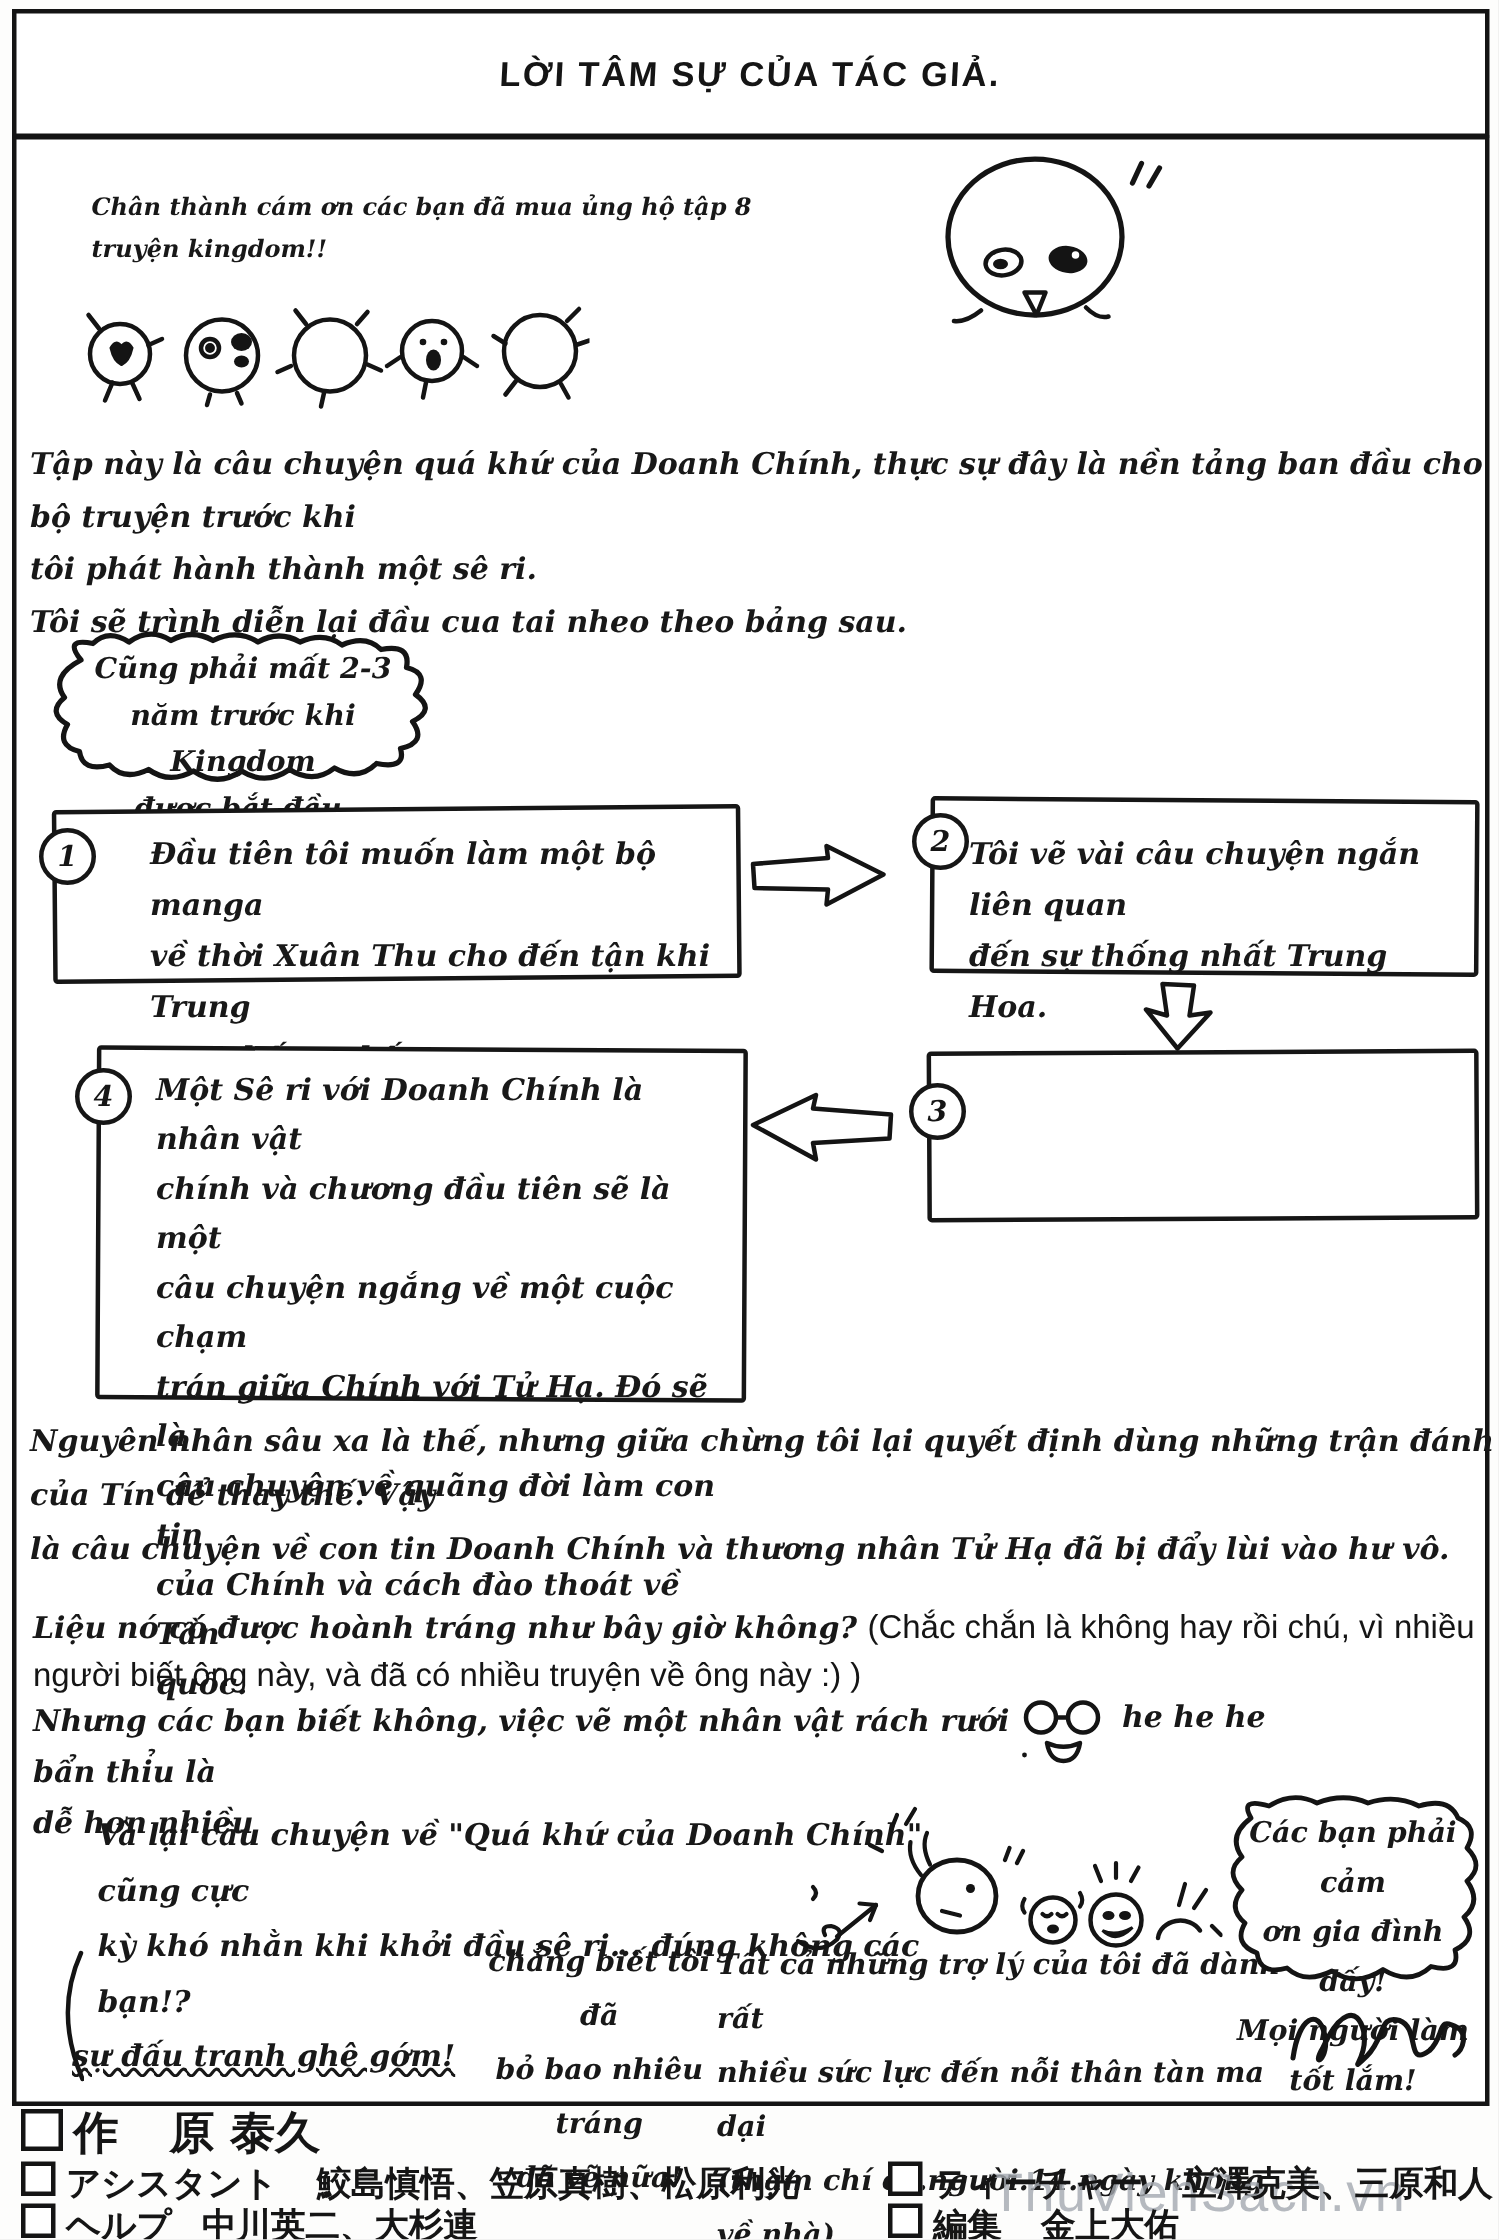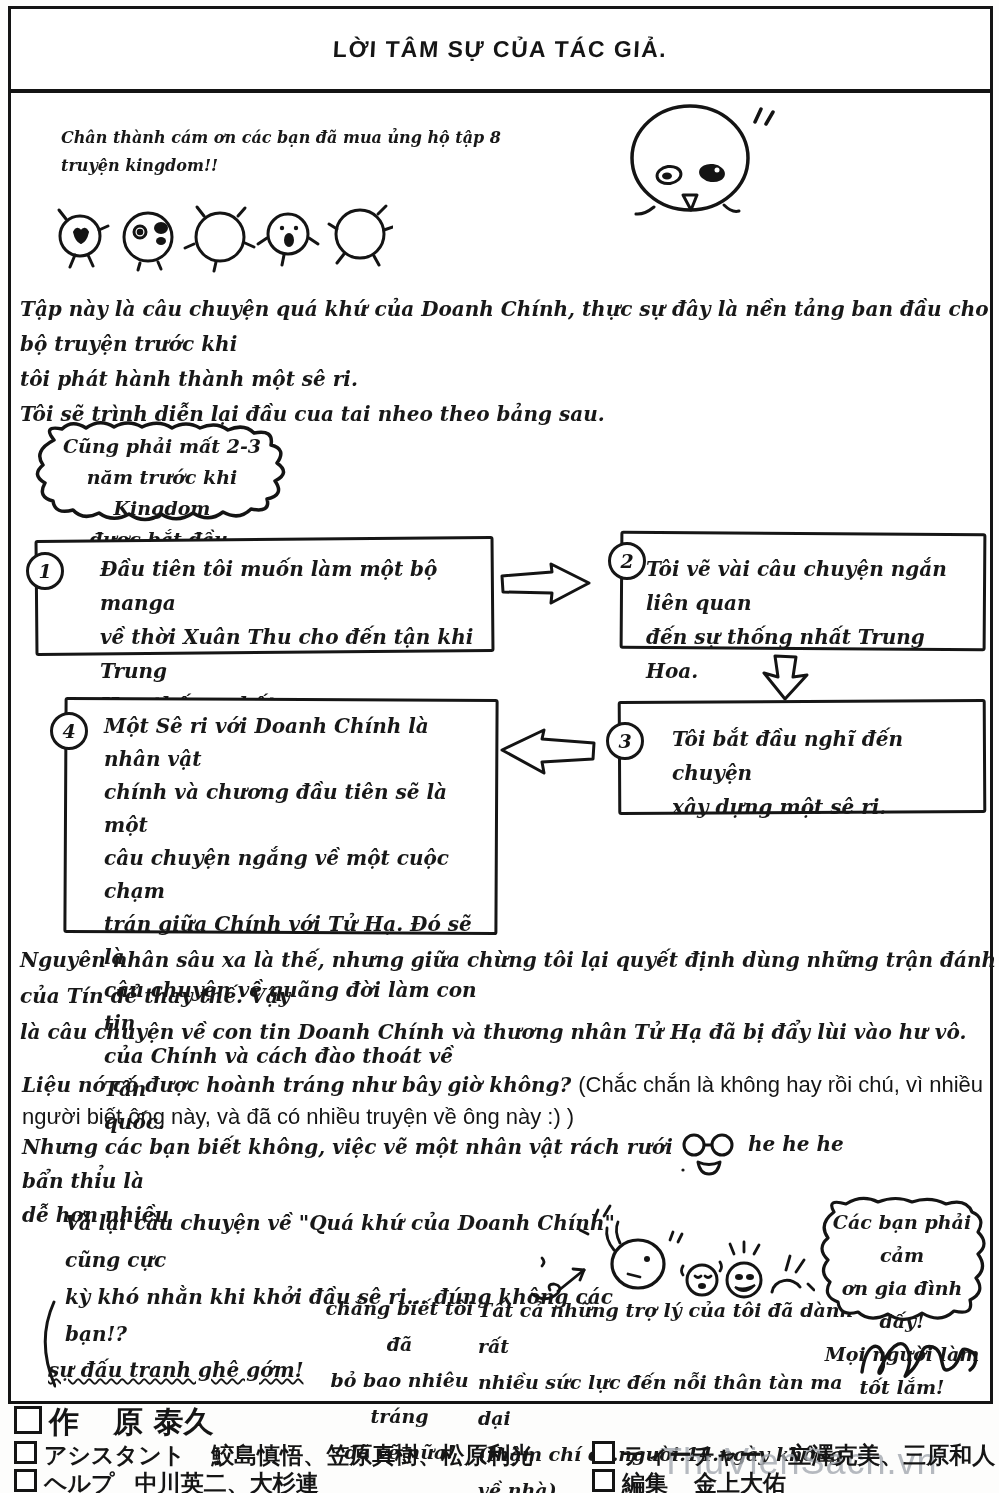--- a/index.html
+++ b/index.html
@@ -149,22 +149,20 @@
   <div class="abs" style="left:762px; top:654px;">
     <svg width="48" height="48" viewBox="0 0 48 48">
       <polygon points="13,2 34,3 31,23 45,21 23,45 2,19 16,23" fill="#fff" stroke="#141414" stroke-width="3" stroke-linejoin="round"></polygon>
     </svg>
   </div>
 
   <div class="fc-box" style="left:618px; top:700px; width:362px; height:108px; transform:rotate(-0.3deg);"></div>
   <div class="numcircle" style="left:606px; top:722px;">
     <span data-bind="flowchart.steps.2.number">3</span>
   </div>
-  <div class="fc-text hand" style="left:672px; top:722px; width:300px;" data-bind="flowchart.steps.2.text">Tôi bắt đầu nghĩ đến chuyện
-xây dựng một sê ri.</div>
 
   <div class="abs" style="left:492px; top:728px;">
     <svg width="104" height="48" viewBox="0 0 104 48">
       <polygon points="102,15 50,11 52,2 10,22 52,45 50,34 101,31" fill="#fff" stroke="#141414" stroke-width="3" stroke-linejoin="round"></polygon>
     </svg>
   </div>
 
   <div class="fc-box" style="left:64px; top:698px; width:428px; height:230px; transform:rotate(0.3deg);"></div>
   <div class="numcircle" style="left:50px; top:712px;">
     <span data-bind="flowchart.steps.3.number">4</span>

